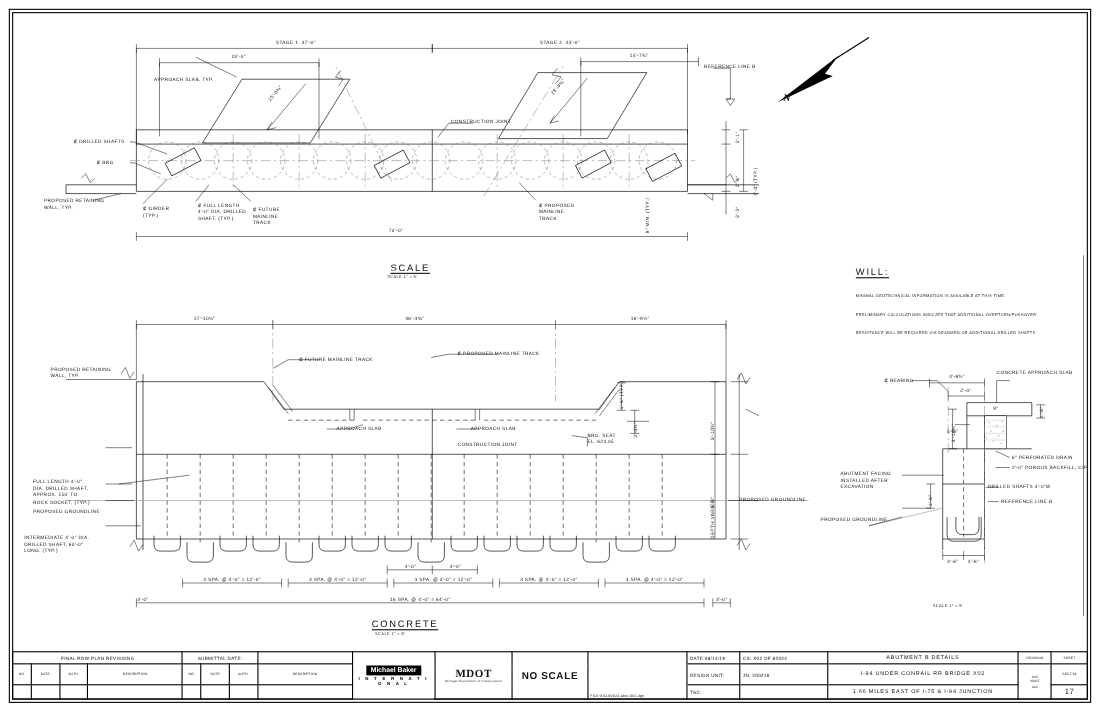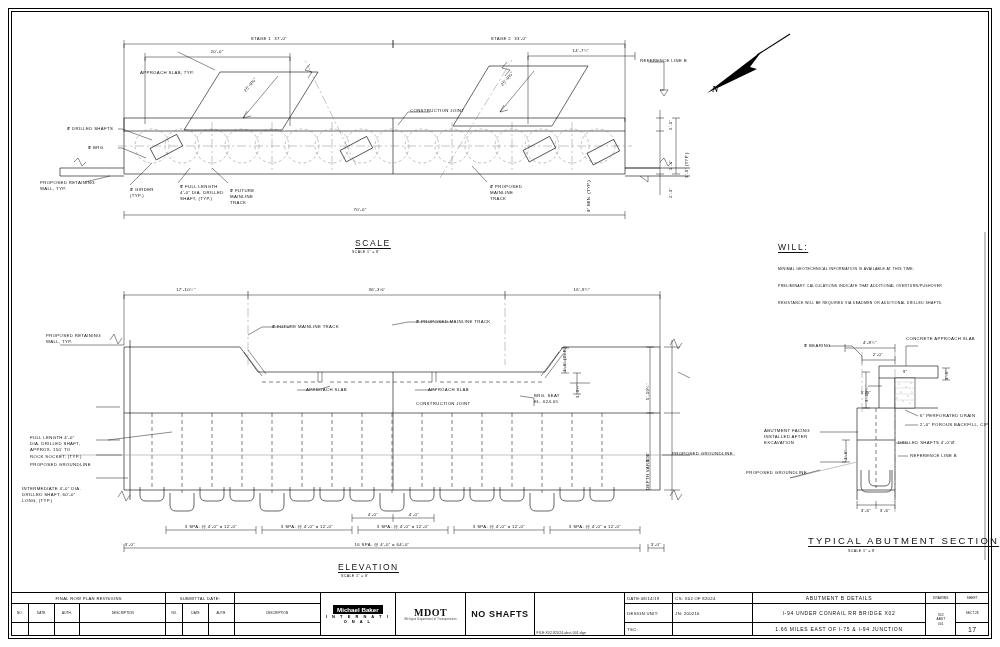--- a/index.html
+++ b/index.html
@@ -432,21 +432,21 @@
   <div class="t ctr" style="left:277px;top:524px;width:60px;">3 SPA. @ 4'-0" = 12'-0"</div>
   <div class="t ctr" style="left:373px;top:524px;width:60px;">3 SPA. @ 4'-0" = 12'-0"</div>
   <div class="t ctr" style="left:469px;top:524px;width:60px;">3 SPA. @ 4'-0" = 12'-0"</div>
   <div class="t ctr" style="left:565px;top:524px;width:60px;">3 SPA. @ 4'-0" = 12'-0"</div>
   <div class="t ctr" style="left:357px;top:512px;width:32px;">4'-0"</div>
   <div class="t ctr" style="left:398px;top:512px;width:32px;">4'-0"</div>
   <div class="t ctr" style="left:342px;top:542px;width:80px;">16 SPA. @ 4'-0" = 64'-0"</div>
   <div class="t ctr" style="left:118px;top:542px;width:24px;">3'-0"</div>
   <div class="t ctr" style="left:644px;top:542px;width:24px;">3'-0"</div>
 
-  <div class="t tt ul" style="left:338px;top:561px;">ELEVATION</div>
+  <div class="t tt ul" style="left:338px;top:561px;">CONCRETE</div>
   <div class="t" style="left:341px;top:574px;font-size:3.6px;">SCALE 1" = 8'</div>
 
   <div class="t ctr" style="left:840px;top:340px;width:60px;">4'-8¾"</div>
   <div class="t ctr" style="left:848px;top:352px;width:60px;">2'-0"</div>
   <div class="t rot90" style="left:864px;top:402px;">3'-10¼"</div>
   <div class="t ctr" style="left:846px;top:390px;width:40px;">5'-0"</div>
   <div class="t" style="left:903px;top:369px;">9"</div>
   <div class="t rot90" style="left:944px;top:380px;">1'-6"</div>
   <div class="t rot90" style="left:843px;top:460px;">1'-6"</div>
   <div class="t ctr" style="left:851px;top:508px;width:30px;">3'-6"</div>
@@ -456,39 +456,38 @@
   <div class="t" style="left:906px;top:336px;">CONCRETE APPROACH SLAB</div>
   <div class="t" style="left:920px;top:413px;">6" PERFORATED DRAIN</div>
   <div class="t" style="left:920px;top:422px;">2'-0" POROUS BACKFILL, CIP</div>
   <div class="t" style="left:764px;top:428px;">ABUTMENT FACING
 INSTALLED AFTER
 EXCAVATION</div>
   <div class="t" style="left:910px;top:453px;">REFERENCE LINE B</div>
   <div class="t" style="left:898px;top:440px;">DRILLED SHAFTS 4'-0"Ø</div>
   <div class="t" style="left:746px;top:470px;">PROPOSED GROUNDLINE</div>
 
-  <div class="t ttl ul" style="left:808px;top:534px;">TYPICAL ABUTMENT SECTION</div>
   <div class="t" style="left:848px;top:549px;font-size:3.6px;">SCALE 1" = 8'</div>
 
   <div class="bd" id="tb">
     <table>
       <tbody>
           <tr>
         <td colspan="4" class="c" style="height:10px;">FINAL ROW PLAN REVISIONS</td>
         <td colspan="3" class="c">SUBMITTAL DATE:</td>
         <td class="c"> </td>
         <td rowspan="3" class="c" style="width:62px;background:#fff;">
           <span class="logo-mb">Michael Baker</span>
           <span class="logo-mb-sub">I N T E R N A T I O N A L</span>
         </td>
         <td rowspan="3" class="c" style="width:58px;">
           <span class="mdot">MDOT</span>
           <span class="mdot-sub">Michigan Department of Transportation</span>
         </td>
-        <td rowspan="3" class="c noscale" style="width:56px;">NO SHAFTS</td>
+        <td rowspan="3" class="c noscale" style="width:56px;">NO SCALE</td>
         <td style="width:76px;border-bottom:none;"></td>
         <td style="width:38px;">DATE:08/14/19</td>
         <td style="width:66px;">CS: X02 OF 82024</td>
         <td rowspan="1" class="c" style="width:150px;font-size:5px;letter-spacing:.7px;">ABUTMENT B DETAILS</td>
         <td rowspan="1" class="c vtiny" style="width:22px;">DRAWING</td>
         <td rowspan="1" class="c vtiny" style="width:24px;">SHEET</td>
       </tr>
       <tr>
         <td class="c vtiny" style="width:10px;">NO.</td>
         <td class="c vtiny" style="width:18px;">DATE</td>

